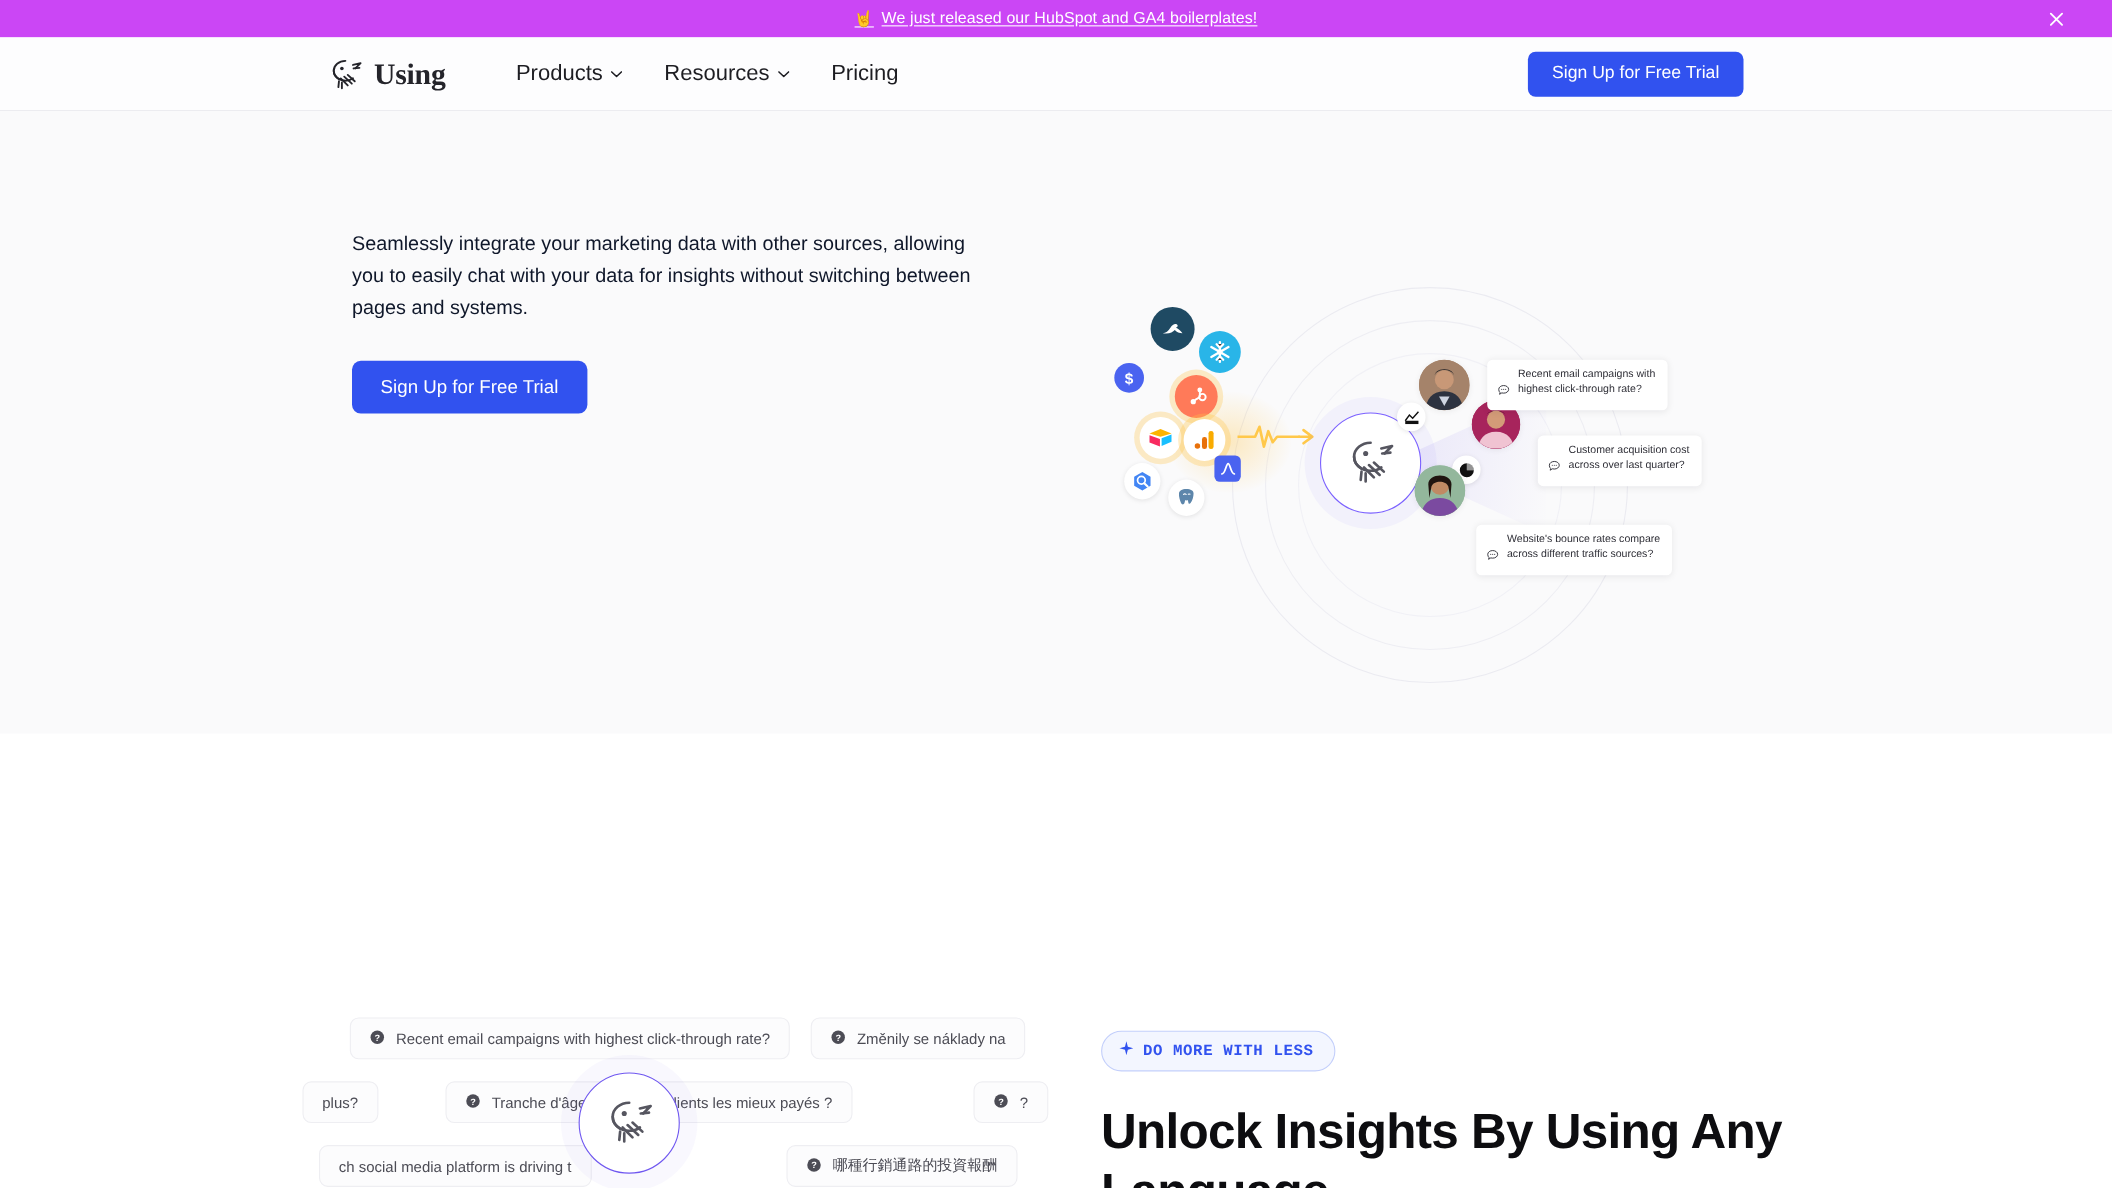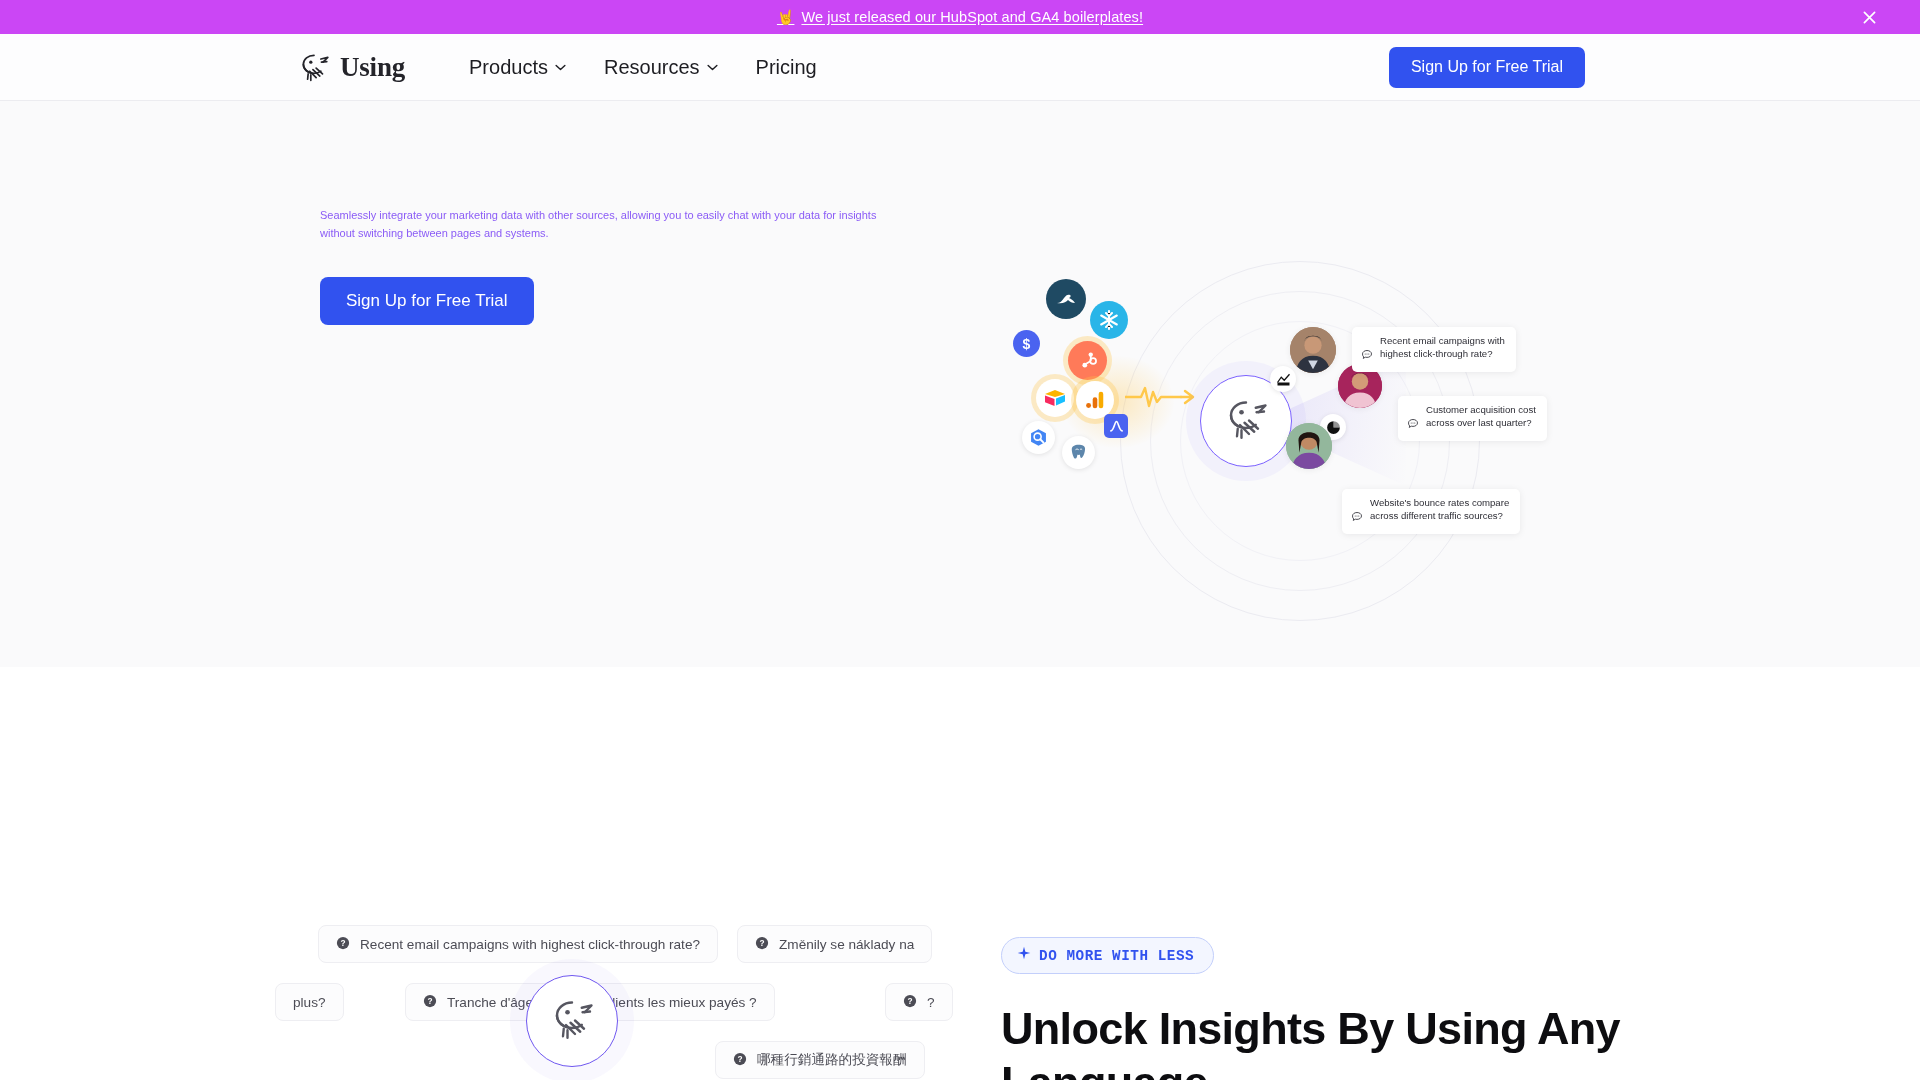--- a/index.html
+++ b/index.html
@@ -119,23 +119,23 @@
   }
   .hero-title {
     font-size: 53px;
     line-height: 1.16;
     font-weight: 700;
     color: #0d0d10;
     letter-spacing: -0.9px;
   }
   .hero-sub {
     margin-top: 27px;
-    font-size: 11px;
+    font-size: 18px;
     line-height: 1.62;
-    color: #8b5cf6;
+    color: #0f172a;
     width: 570px;
   }
   .hero-cta {
     margin-top: 34px;
     background: #3152ef;
     color: #fff;
     border: none;
     border-radius: 8px;
     font-size: 17px;
     font-family: "Liberation Sans", sans-serif;
@@ -241,21 +241,21 @@
     align-items: flex-start;
     gap: 7px;
     font-size: 9.6px;
     line-height: 1.38;
     color: #2e2e36;
     white-space: pre-line;
     cursor: pointer;
   }
   .b1 { left: 352px; top: 76px; }
   .b2 { left: 398px; top: 145px; }
-  .b3 { left: 342px; top: 226px; margin-top: 12px; }
+  .b3 { left: 342px; top: 226px; }
   .bub-ico { flex: 0 0 auto; margin-top: 2px; }
 
   
   .sec2 {
     position: relative;
     height: 413px;
     background: #ffffff;
     overflow: hidden;
   }
   .sec2-right {
@@ -612,20 +612,23 @@
     <div class="pill p5">
       <span class="qico">
         <svg width="14" height="14" viewBox="0 0 16 16">
             <circle cx="8" cy="8" r="7" fill="#4c4c55"></circle>
             <text x="8" y="11.6" font-size="9.5" font-family="Liberation Sans, sans-serif" font-weight="700" fill="#fff" text-anchor="middle">?</text>
           </svg>
       </span>
       <span>?</span>
     </div>
 
+    <div class="pill p6">
+      <span>ch social media platform is driving t</span>
+    </div>
 
     <div class="pill p7">
       <span class="qico">
         <svg width="14" height="14" viewBox="0 0 16 16">
             <circle cx="8" cy="8" r="7" fill="#4c4c55"></circle>
             <text x="8" y="11.6" font-size="9.5" font-family="Liberation Sans, sans-serif" font-weight="700" fill="#fff" text-anchor="middle">?</text>
           </svg>
       </span>
       <span>哪種行銷通路的投資報酬</span>
     </div>

